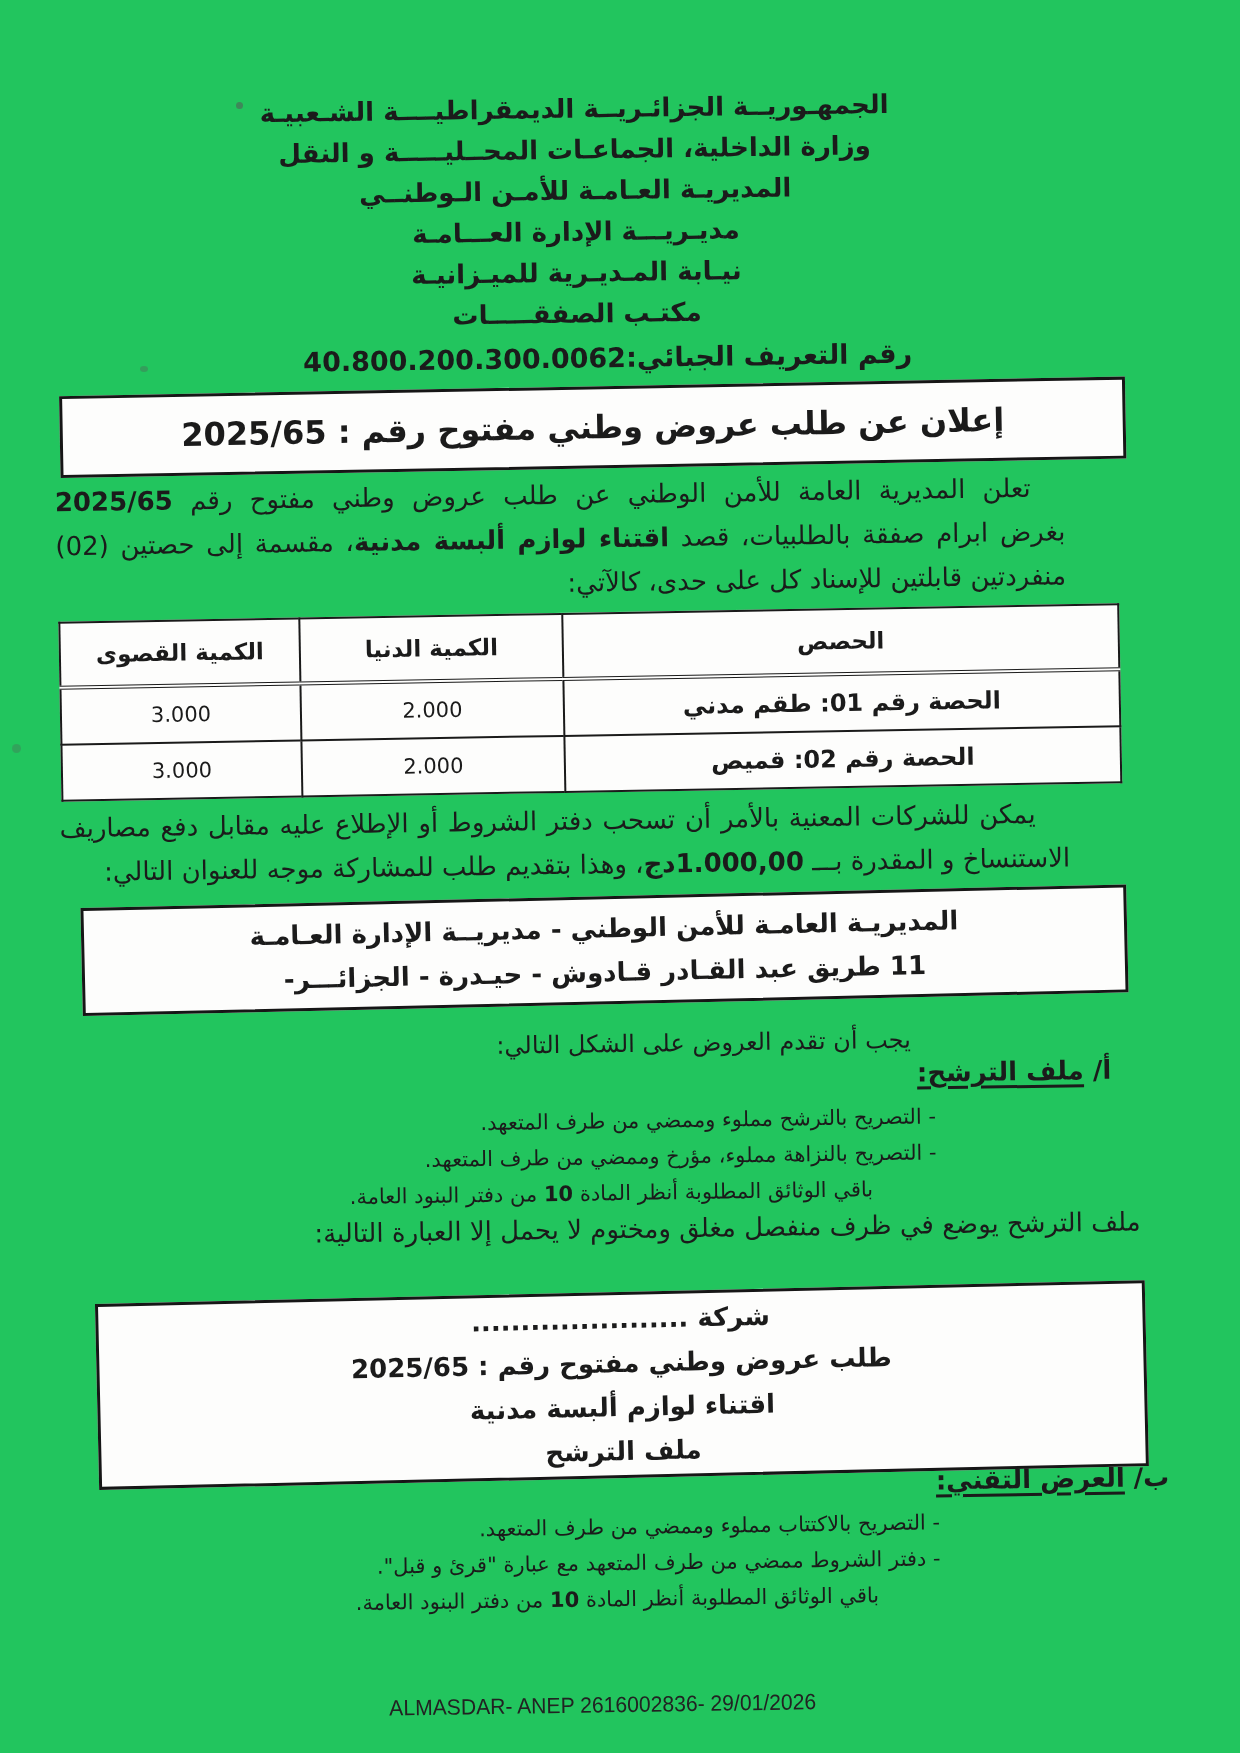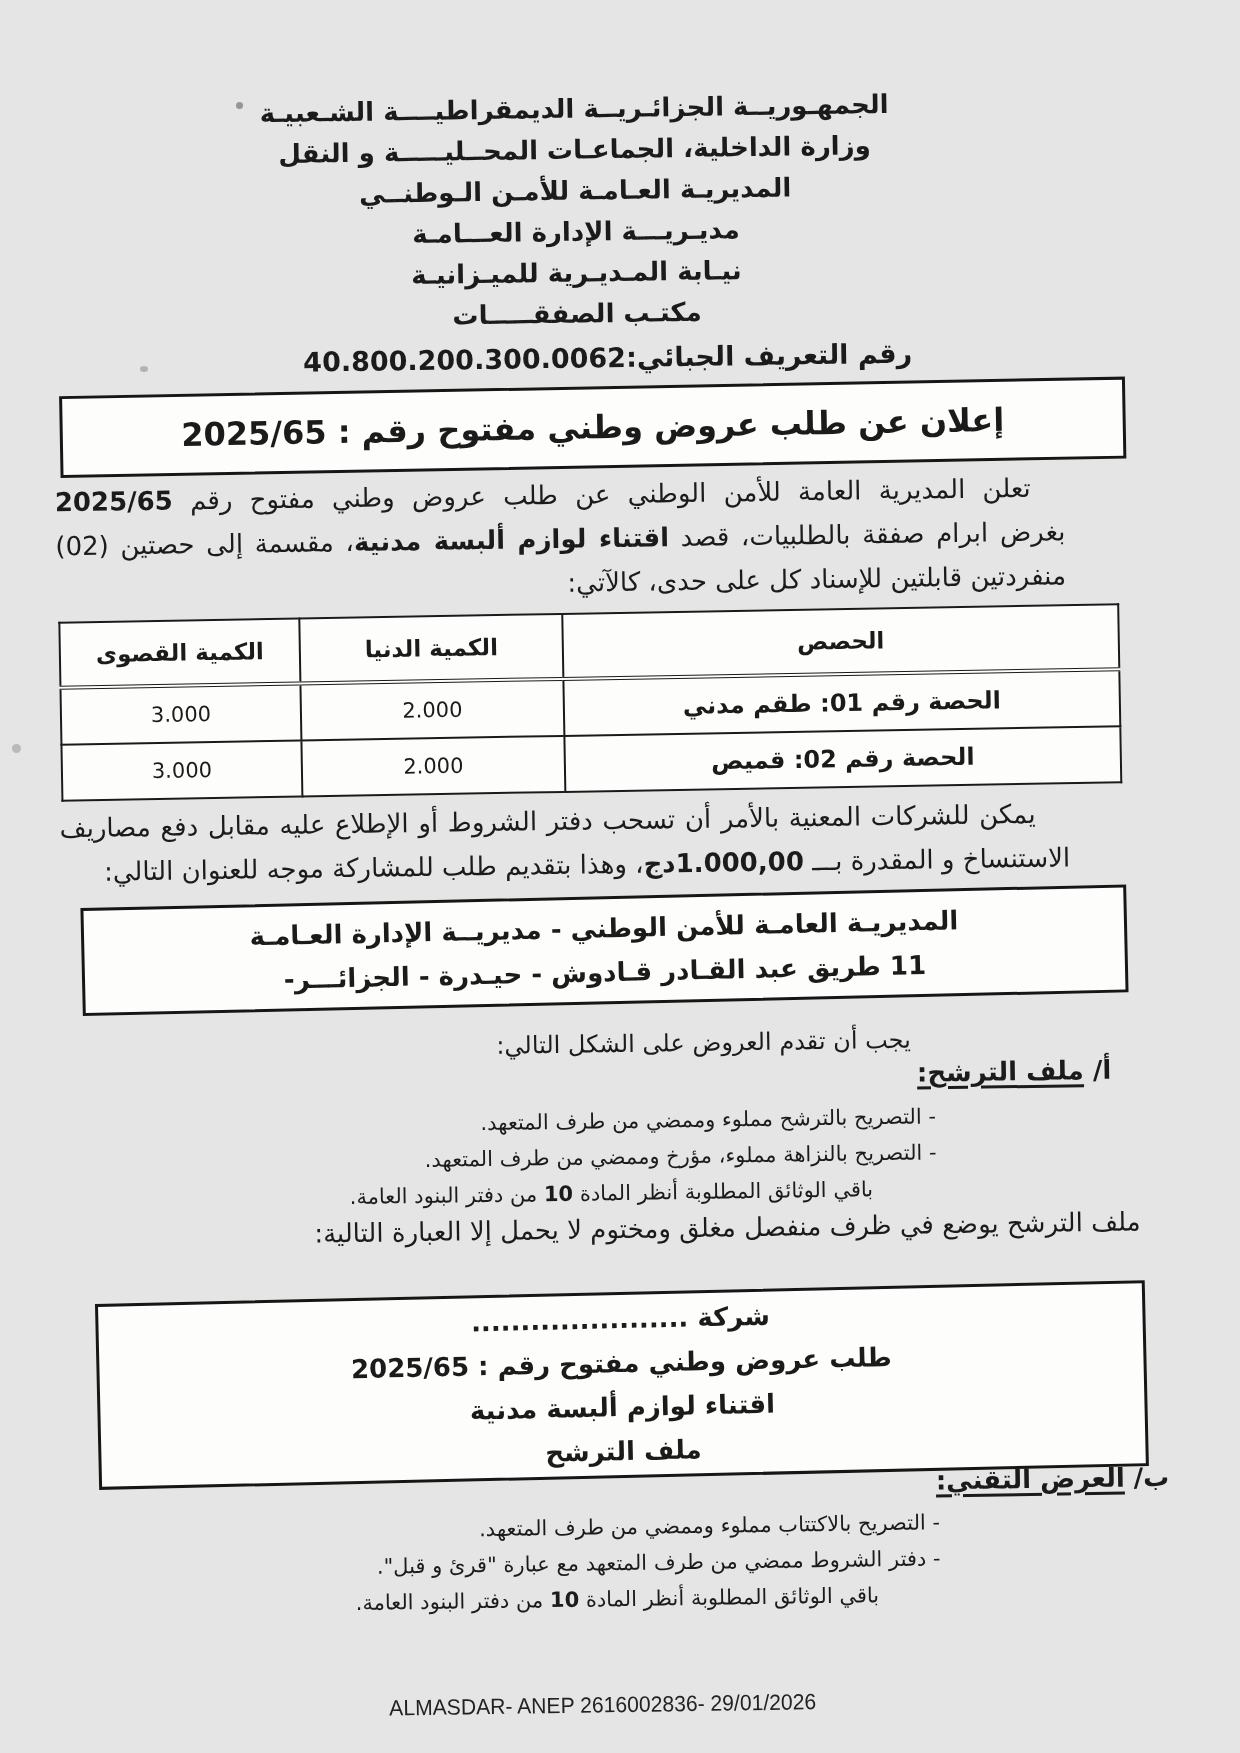--- a/index.html
+++ b/index.html
@@ -1,18 +1,18 @@
 <!DOCTYPE html>
 <html lang="ar"><head>
 <meta charset="utf-8">
 <style>
   html,body{margin:0;padding:0;background:#ffffff;}
   .page{
     position:relative;width:1240px;height:1753px;overflow:hidden;
-    background:#e5e5e5;color:#1b1b1b;
+    background:#22c55e;color:#1b1b1b;
     font-family:"DejaVu Sans",sans-serif;
   }
   .skew{position:absolute;inset:0;transform:rotate(-0.85deg);transform-origin:620px 850px;}
   .abs{position:absolute;}
   .ar{direction:rtl;unicode-bidi:embed;}
   .b{font-weight:700;}
   .u{text-decoration:underline;text-decoration-thickness:2.5px;text-underline-offset:5px;}
   .right{text-align:right;}
   .just{text-align:justify;text-align-last:justify;}
 

